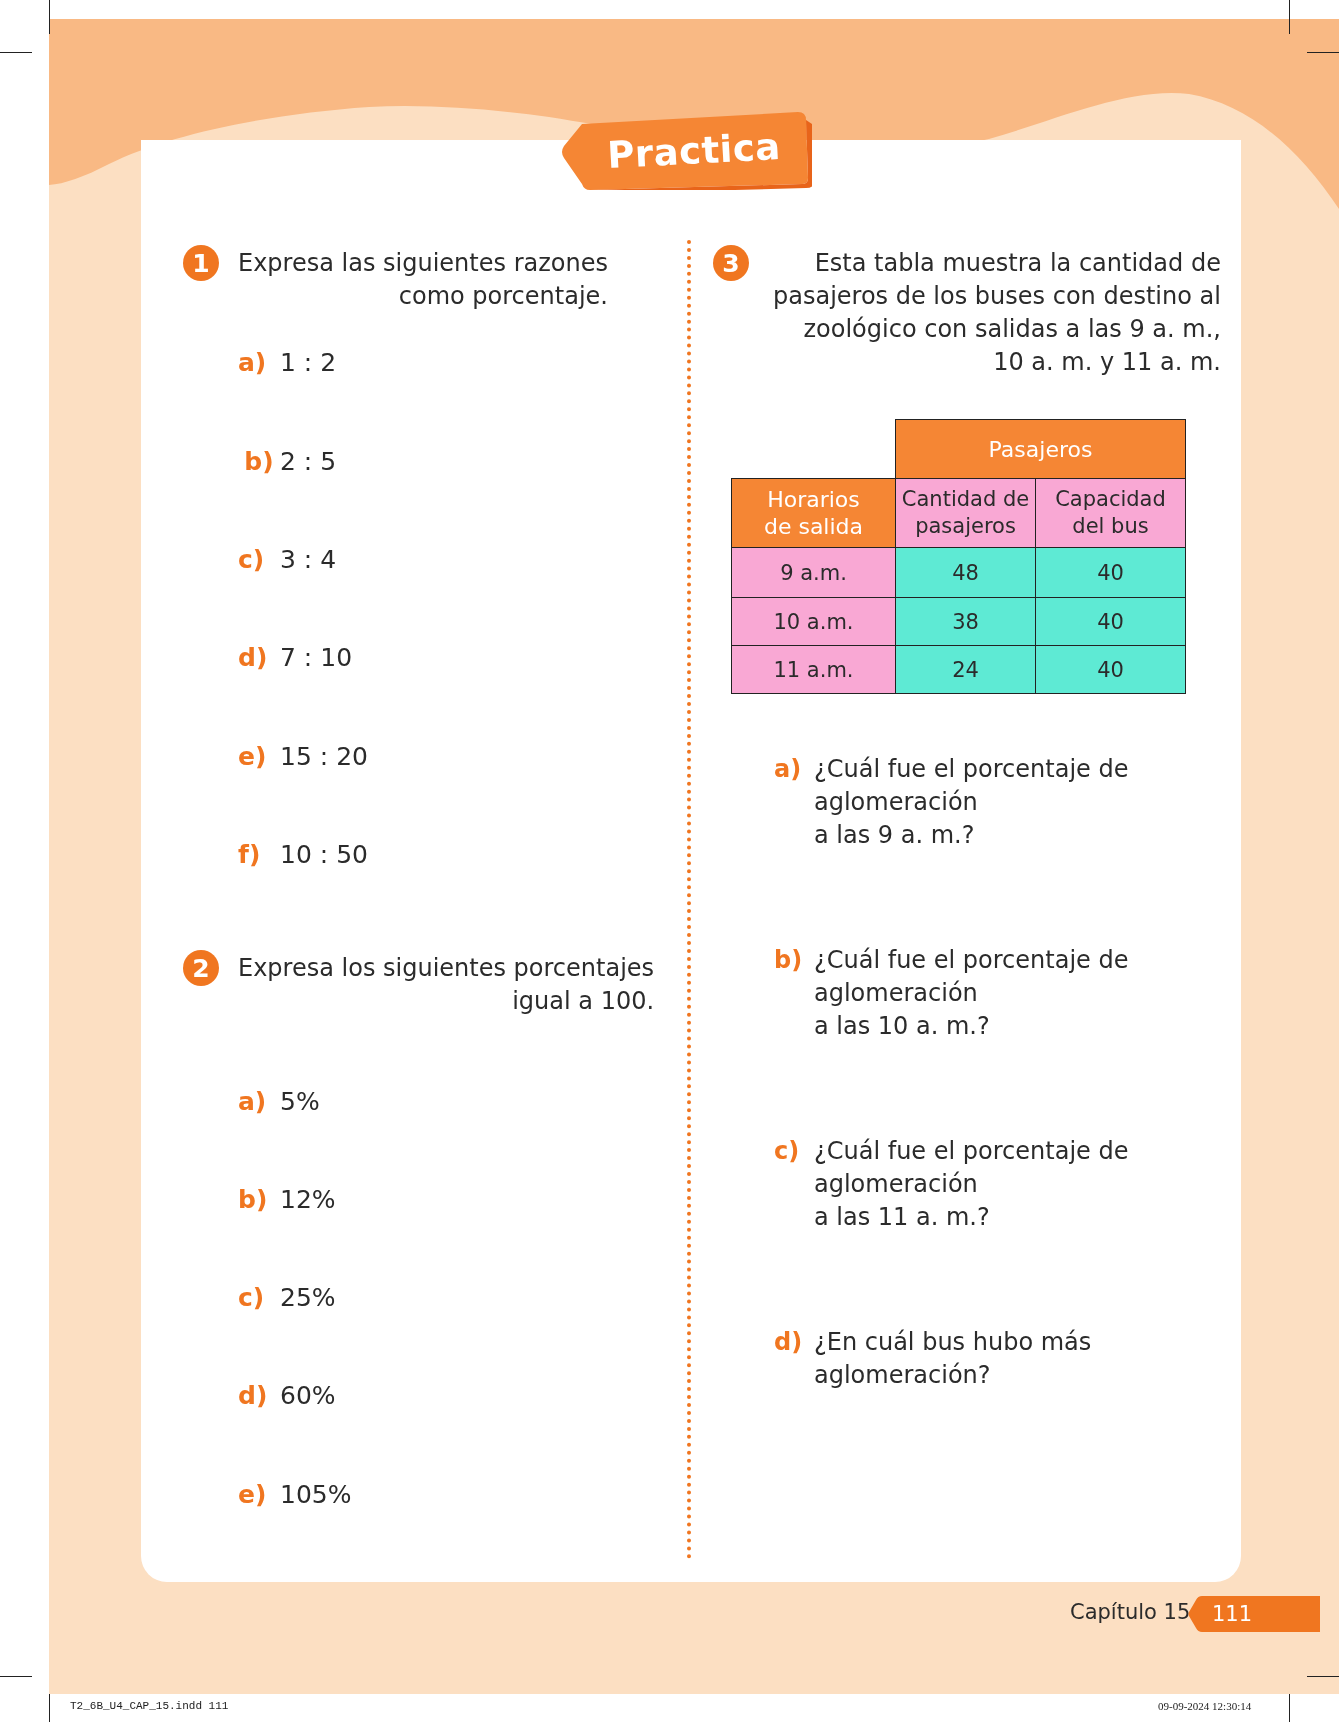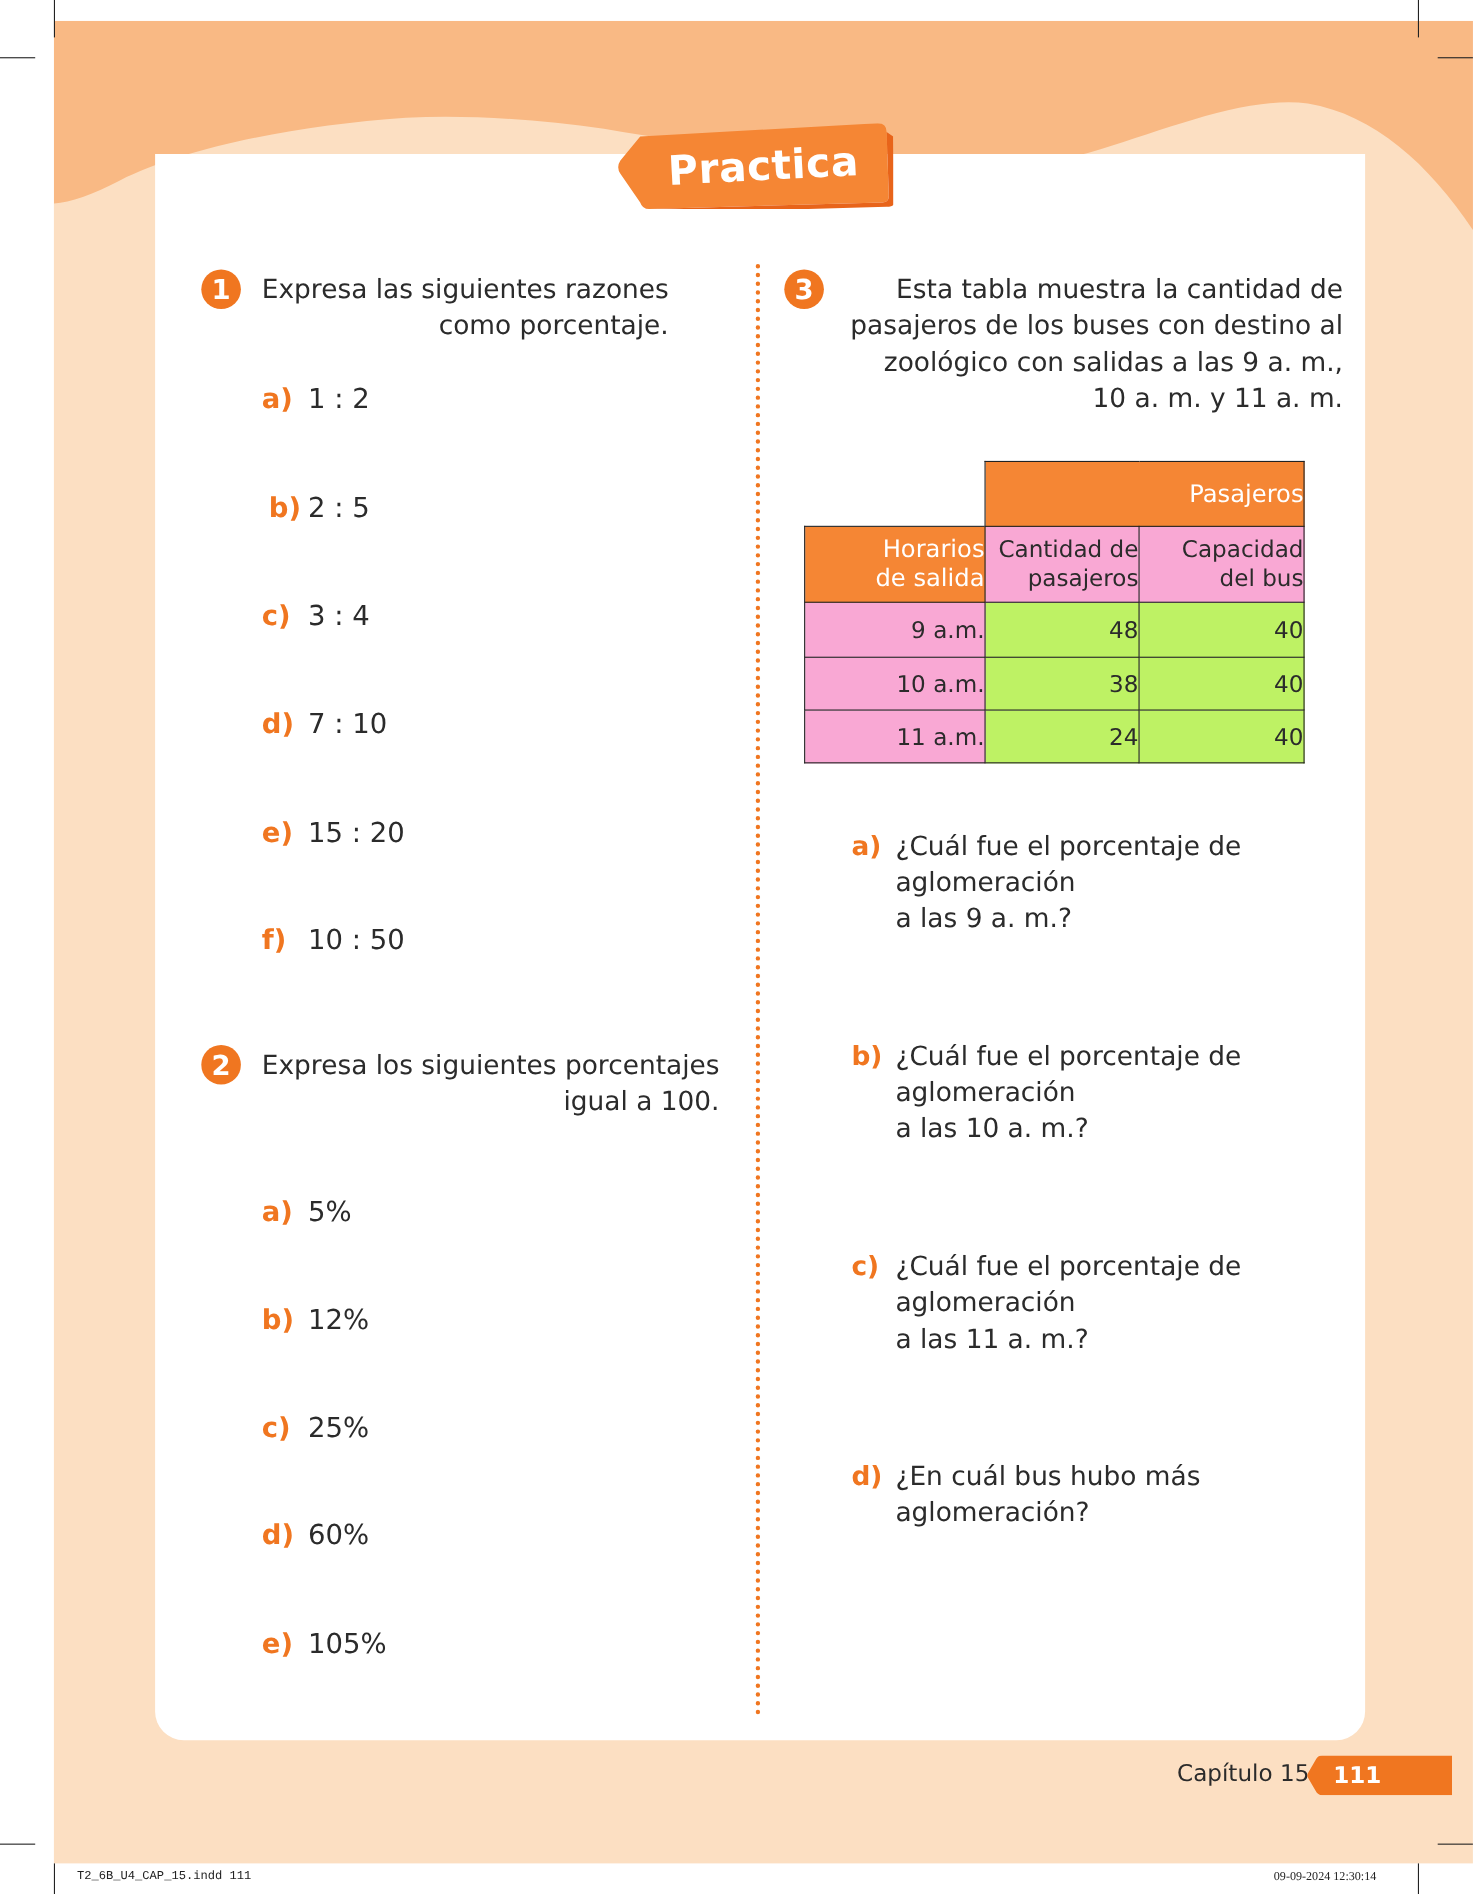--- a/index.html
+++ b/index.html
@@ -22,28 +22,28 @@
   .stmt { position:absolute; font-size:24px; line-height:33px; color:#2b2b2b;text-align:right; }
   .item { position:absolute; font-size:25px; color:#2b2b2b; white-space:nowrap; }
   .item .lbl { color:#f07620; font-weight:bold; display:inline-block; width:42px; }
   .q { position:absolute; font-size:24px; line-height:33px; width:460px; color:#2b2b2b; }
   .q .lbl { position:absolute; left:-40px; top:0; color:#f07620; font-weight:bold; }
 
   .divider { position:absolute; left:687px; top:240px; height:1320px; width:0;
              border-left:4px dotted #f07620; }
 
   table.pas { position:absolute; left:731px; top:419px; border-collapse:collapse; font-size:21px; }
-  table.pas td { border:1.5px solid #222; text-align:right; padding:0; }
+  table.pas td { border:1.5px solid #222; text-align:center; padding:0; }
   .hdr-dark { background:#f58634; color:#fff; }
   .hdr-light { background:#f9a8d4; color:#2b2b2b; }
-  .cell-white { background:#bef264; }
+  .cell-white { background:#5eead4; }
   .blank { border:none !important; background:transparent; }
 
   .footer-chap { position:absolute; left:1070px; top:1600px; font-size:21px; color:#2b2b2b; }
-  .footer-page { position:absolute; left:1188px; top:1596px; width:132px; height:36px;font-weight:bold; }
+  .footer-page { position:absolute; left:1188px; top:1596px; width:132px; height:36px; }
   .footer-page span { position:absolute; left:24px; top:0; height:36px; line-height:36px; font-size:21px; color:#fff; }
 </style>
 </head>
 <body>
 
 <div class="page-bg"></div>
 
 <svg class="top-band" viewBox="0 0 1290 190" preserveAspectRatio="none">
   <path d="M0 0 H1290 V190 C1250 130 1200 85 1140 75 C1080 68 1010 100 940 120 C880 135 800 125 700 122 C620 118 560 108 500 98 C440 90 380 85 320 88 C220 95 120 115 60 145 C35 158 15 165 0 166 Z" fill="#f9b984"></path>
 </svg>

